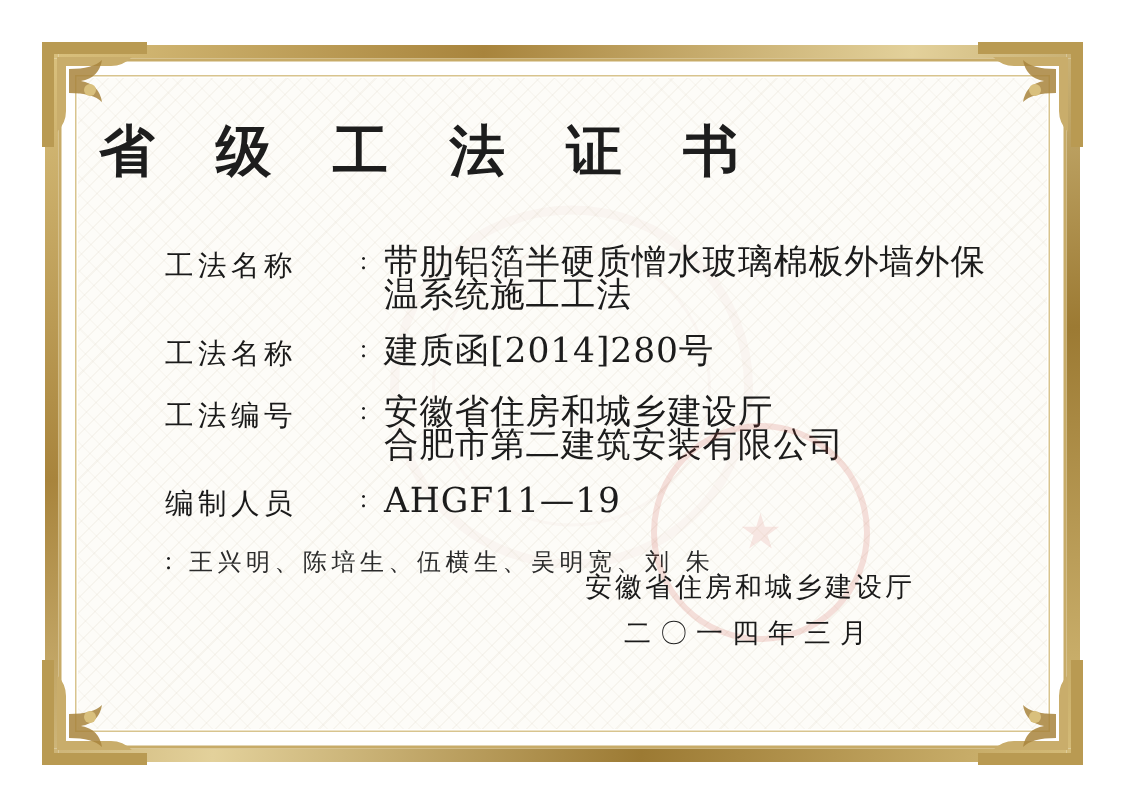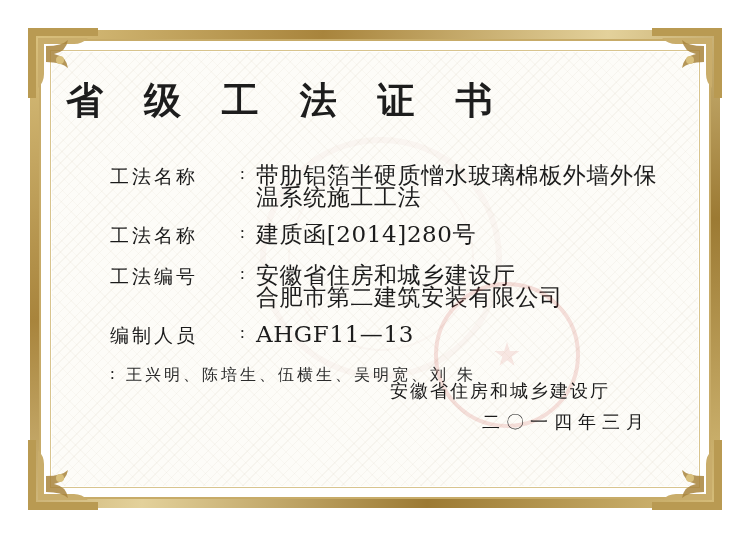--- a/index.html
+++ b/index.html
@@ -172,21 +172,20 @@
     color: #1a1a1a;
     letter-spacing: 2px;
     font-family: Liberation Sans, sans-serif;
     margin-bottom: 7px;
   }
   .issuer-date {
     font-size: 18px;
     color: #1a1a1a;
     letter-spacing: 6px;
     font-family: "DejaVu Serif", serif;
-    text-align: right;
   }
 
   
   .seal {
     position: absolute;
     right: 118px;
     bottom: 58px;
     width: 138px;
     height: 138px;
     border-radius: 50%;
@@ -237,21 +236,21 @@
         <div class="field-colon">:</div>
         <div class="field-value">
           <span>安徽省住房和城乡建设厅</span>
           <span class="line2">合肥市第二建筑安装有限公司</span>
         </div>
       </div>
 
       <div class="field-row">
         <div class="field-label">编制人员</div>
         <div class="field-colon">:</div>
-        <div class="field-value">AHGF11—13</div>
+        <div class="field-value">AHGF11—19</div>
       </div>
 
       <div class="field-row">
         <div class="field-colon">:</div>
         <div class="field-value handwriting">王兴明、陈培生、伍横生、吴明宽、刘 朱</div>
       </div>
 
     </div>
 
     <div class="seal"></div>

